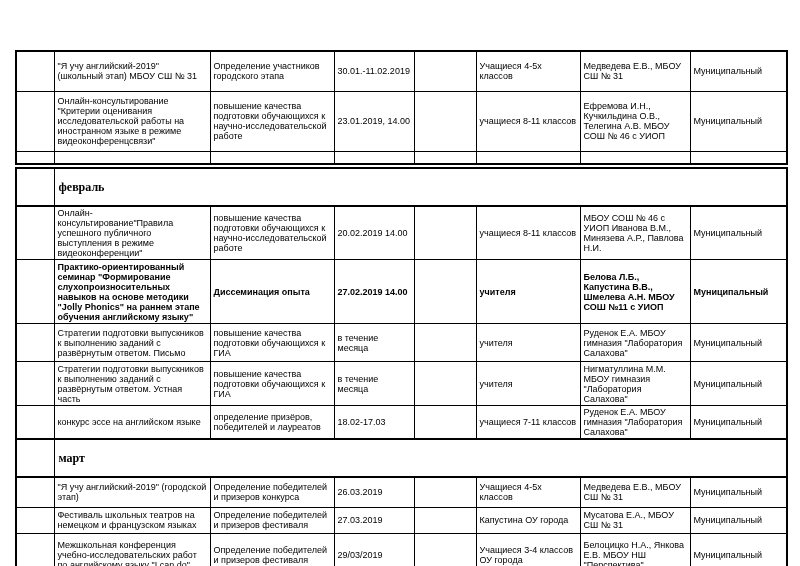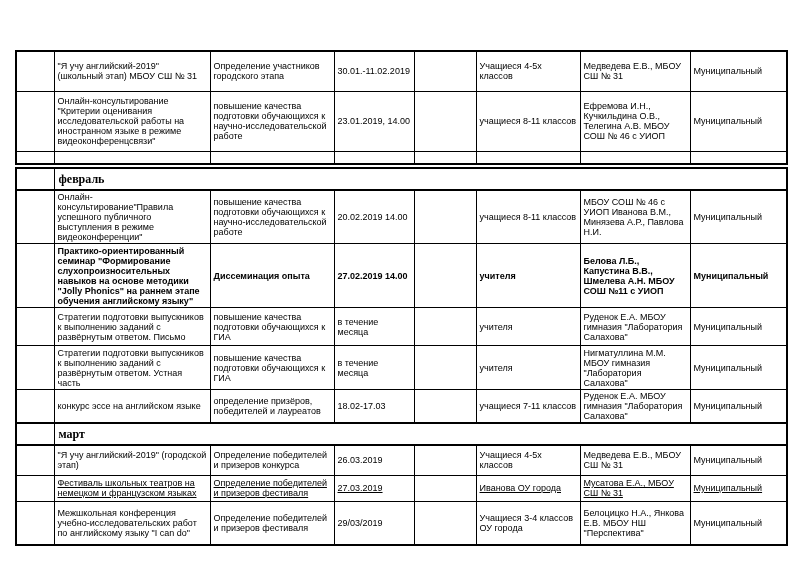--- a/index.html
+++ b/index.html
@@ -39,21 +39,21 @@
   }
   .doc-table tr.month-band td {
     border-top: 2px solid #000000;
     border-bottom: 2px solid #000000;
   }
   .doc-table td.month-label {
     font-family: "Liberation Serif", serif;
     font-weight: bold;
     font-size: 12px;
     line-height: 12px;
-    padding: 4px 4px;
+    padding: 12px 4px;
   }
   col.c0 { width: 38px; }
   col.c1 { width: 156px; }
   col.c2 { width: 124px; }
   col.c3 { width: 80px; }
   col.c4 { width: 62px; }
   col.c5 { width: 104px; }
   col.c6 { width: 110px; }
   col.c7 { width: 97px; }
 </style>
@@ -180,27 +180,27 @@
         <tr style="height: 30px;">
           <td></td>
           <td>"Я учу английский-2019" (городской этап)</td>
           <td>Определение победителей и призеров конкурса</td>
           <td>26.03.2019</td>
           <td></td>
           <td>Учащиеся 4-5х классов</td>
           <td>Медведева Е.В., МБОУ СШ № 31</td>
           <td>Муниципальный</td>
         </tr>
-        <tr style="height: 26px; text-decoration: underline;">
+        <tr style="height: 26px;">
           <td></td>
           <td>Фестиваль школьных театров на немецком и французском языках</td>
           <td>Определение победителей и призеров фестиваля</td>
           <td>27.03.2019</td>
           <td></td>
-          <td>Иванова ОУ города</td>
+          <td>Капустина ОУ города</td>
           <td>Мусатова Е.А., МБОУ СШ № 31</td>
           <td>Муниципальный</td>
         </tr>
         <tr style="height: 44px;">
           <td></td>
           <td>Межшкольная конференция учебно-исследовательских работ по английскому языку "I can do"</td>
           <td>Определение победителей и призеров фестиваля</td>
           <td>29/03/2019</td>
           <td></td>
           <td>Учащиеся 3-4 классов ОУ города</td>

